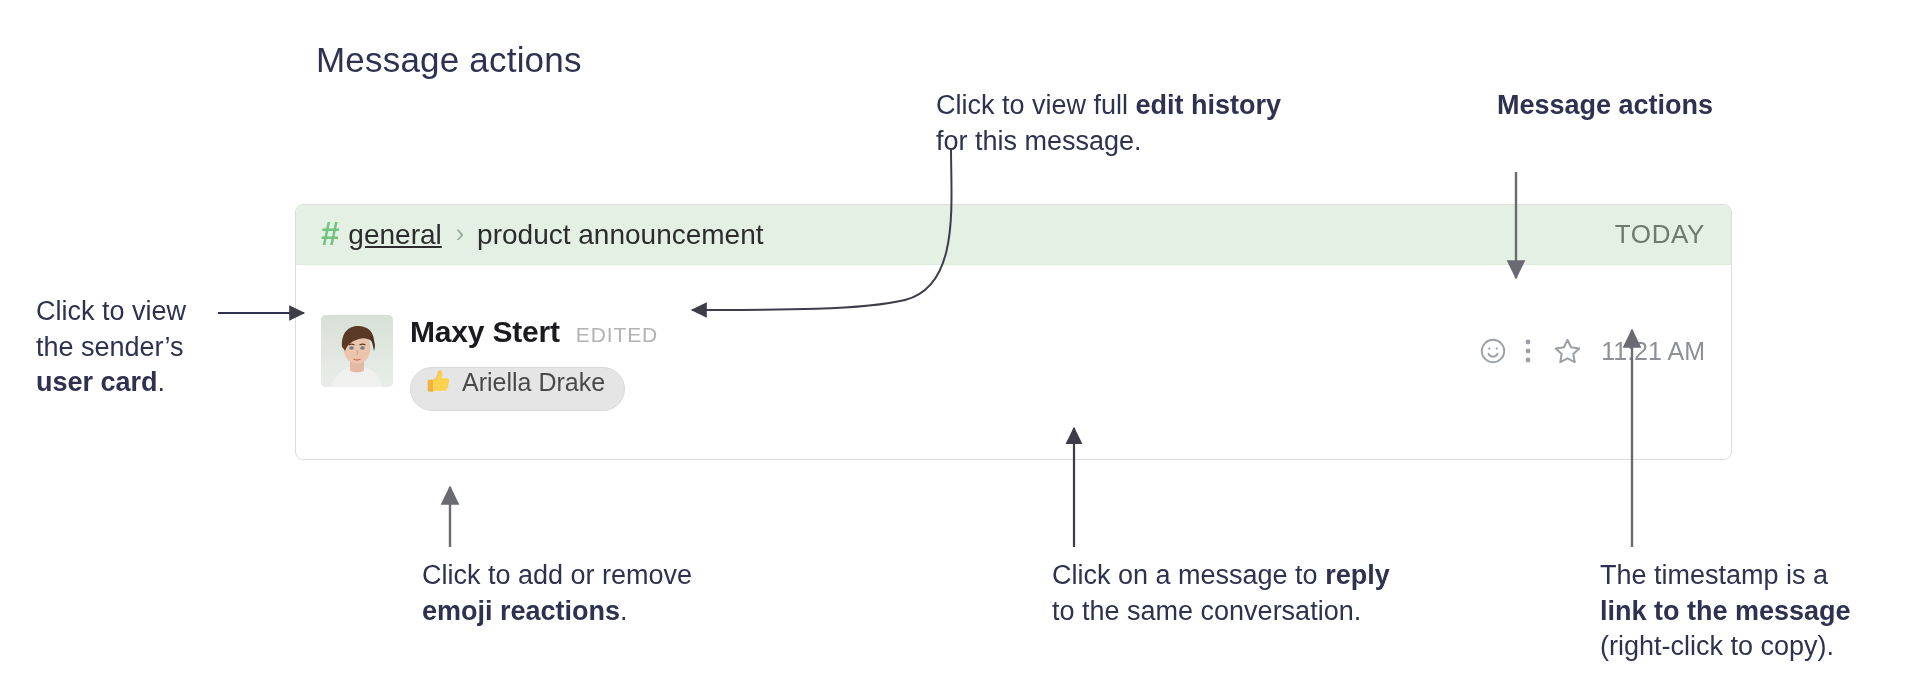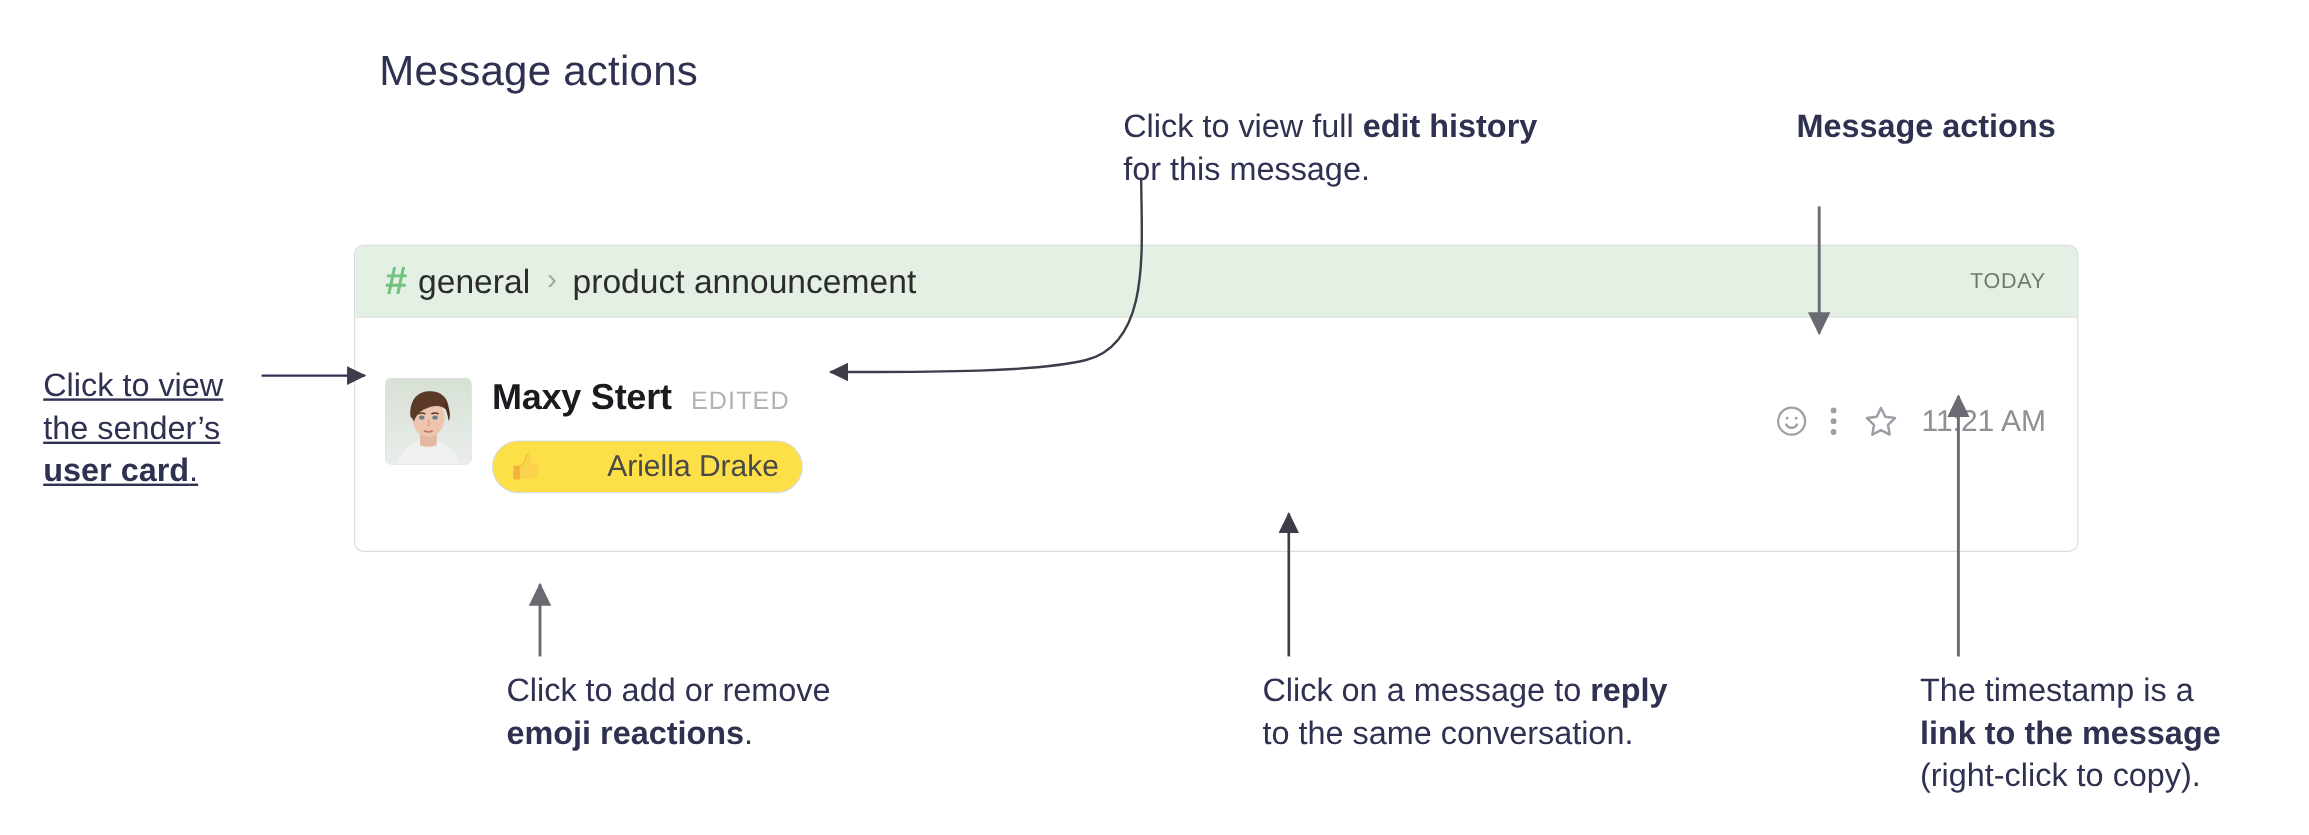--- a/index.html
+++ b/index.html
@@ -32,21 +32,21 @@
     font-size: 27px;
     line-height: 1.32;
     color: #2f3150;
     font-weight: 400;
     white-space: nowrap;
   }
   .annotation b { font-weight: 700; }
 
   #anno-edit-history { left: 936px; top: 88px; }
   #anno-actions-menu { left: 1497px; top: 88px; }
-  #anno-user-card    { left: 36px;  top: 304px; text-decoration: underline; }
+  #anno-user-card    { left: 36px;  top: 294px; }
   #anno-emoji        { left: 422px; top: 558px; }
   #anno-reply        { left: 1052px; top: 558px; }
   #anno-timestamp    { left: 1600px; top: 558px; }
 
   
   #arrow-layer {
     position: absolute;
     left: 0; top: 0;
     width: 1924px; height: 696px;
     pointer-events: none;
@@ -77,36 +77,37 @@
     font-weight: 700;
     line-height: 1;
     margin-right: 9px;
     position: relative;
     top: -1px;
   }
   #channel-name {
     font-size: 28px;
     color: #2c2c2c;
     font-weight: 400;
+    text-decoration: underline;
   }
   #breadcrumb-sep {
     font-size: 25px;
     color: #9bb09c;
     margin: 0 13px 0 14px;
     position: relative;
     top: -1px;
   }
   #topic-name {
     font-size: 28px;
     color: #2c2c2c;
     font-weight: 400;
   }
   #today-label {
     margin-left: auto;
-    font-size: 18px;
+    font-size: 26px;
     letter-spacing: 0.6px;
     color: #6e7a6e;
   }
 
   #card-body {
     position: relative;
     padding: 6px 26px 0 25px;
     display: flex;
     margin-top: 44px;
   }
@@ -151,27 +152,26 @@
     font-weight: 400;
     line-height: 1.15;
     white-space: nowrap;
   }
 
   #reaction-row {
     margin-top: 14px;
   }
   #reaction-pill {
     display: inline-flex;
-    align-items: center;
+    align-items: flex-start;
     height: 44px;
     padding: 0 19px 0 13px;
     border: 1px solid #d9d9d9;
     border-radius: 22px;
-    background: #fde047;
-    gap: 44px;
+    background: #e5e5e5;
   }
   #reaction-emoji {
     font-size: 26px;
     line-height: 1;
     margin-right: 11px;
   }
   #reaction-emoji svg { display: block; }
   #reaction-user {
     font-size: 25px;
     color: #494949;

